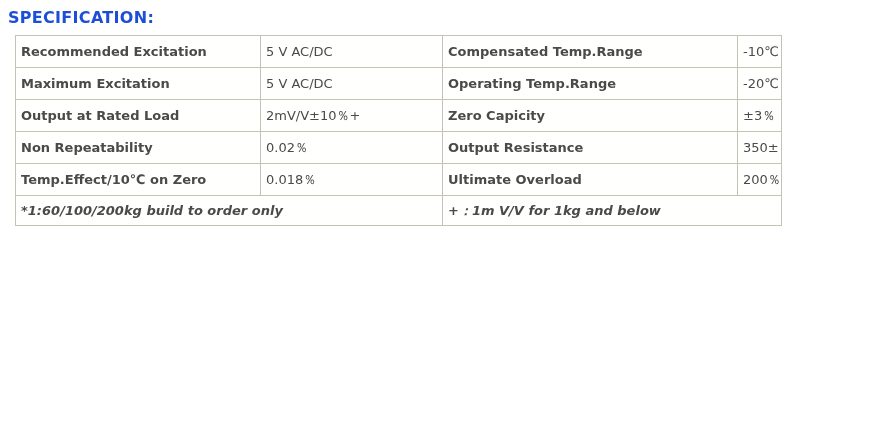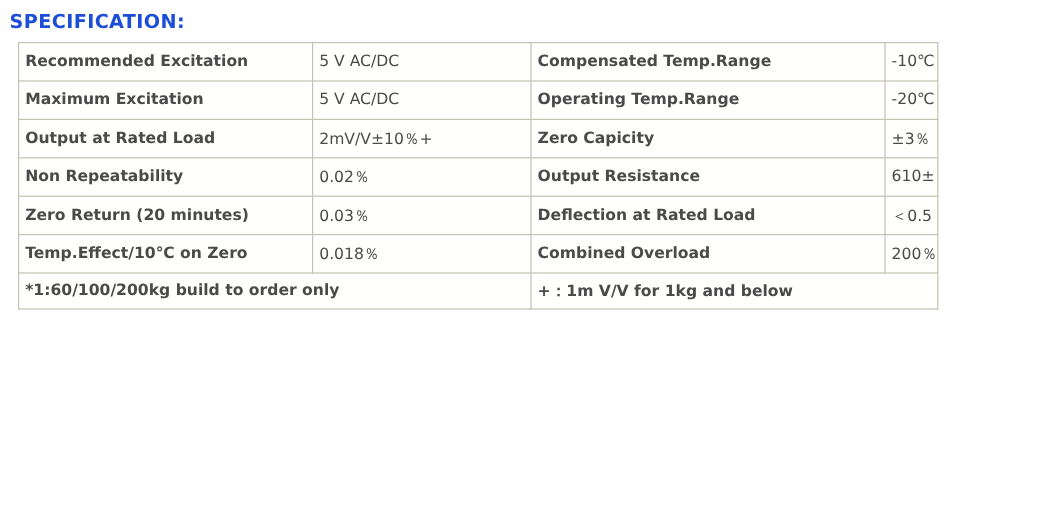--- a/index.html
+++ b/index.html
@@ -37,21 +37,21 @@
     vertical-align: middle;
     background: #fffffe;
   }
   td.lbl {
     font-weight: bold;
     color: #333333;
     font-size: 13.5px;
   }
   tr.cap-row td { height: 63px; }
   tr.spec-row td { height: 31px; }
-  tr.foot-row td { height: 29px; }
+  tr.foot-row td { height: 29px; font-style: italic; }
   td.cap-label {
     vertical-align: bottom;
     padding-bottom: 7px;
   }
   td.no-r { border-right: none; }
   td.v-narrow { padding-left: 3px; }
 </style>
 </head>
 <body>
 
@@ -86,36 +86,30 @@
     <td>2mV/V±10％+</td>
     <td class="lbl">Zero Capicity</td>
     <td class="no-r v-narrow">±3％</td>
   </tr>
 
 
   <tr class="spec-row">
     <td class="lbl">Non Repeatability</td>
     <td>0.02％</td>
     <td class="lbl">Output Resistance</td>
-    <td class="no-r v-narrow">610±</td>
+    <td class="no-r v-narrow">350±</td>
   </tr>
 
 
-  <tr class="spec-row">
-    <td class="lbl">Zero Return (20 minutes)</td>
-    <td>0.03％</td>
-    <td class="lbl">Deflection at Rated Load</td>
-    <td class="no-r v-narrow">＜0.5</td>
-  </tr>
 
 
   <tr class="spec-row">
     <td class="lbl">Temp.Effect/10℃ on Zero</td>
     <td>0.018％</td>
-    <td class="lbl">Combined Overload</td>
+    <td class="lbl">Ultimate Overload</td>
     <td class="no-r v-narrow">200％</td>
   </tr>
 
   <tr class="foot-row">
     <td colspan="2" class="lbl">*1:60/100/200kg build to order only</td>
     <td colspan="2" class="lbl no-r">+：1m V/V for 1kg and below</td>
   </tr>
 </tbody>
   </table>
 

